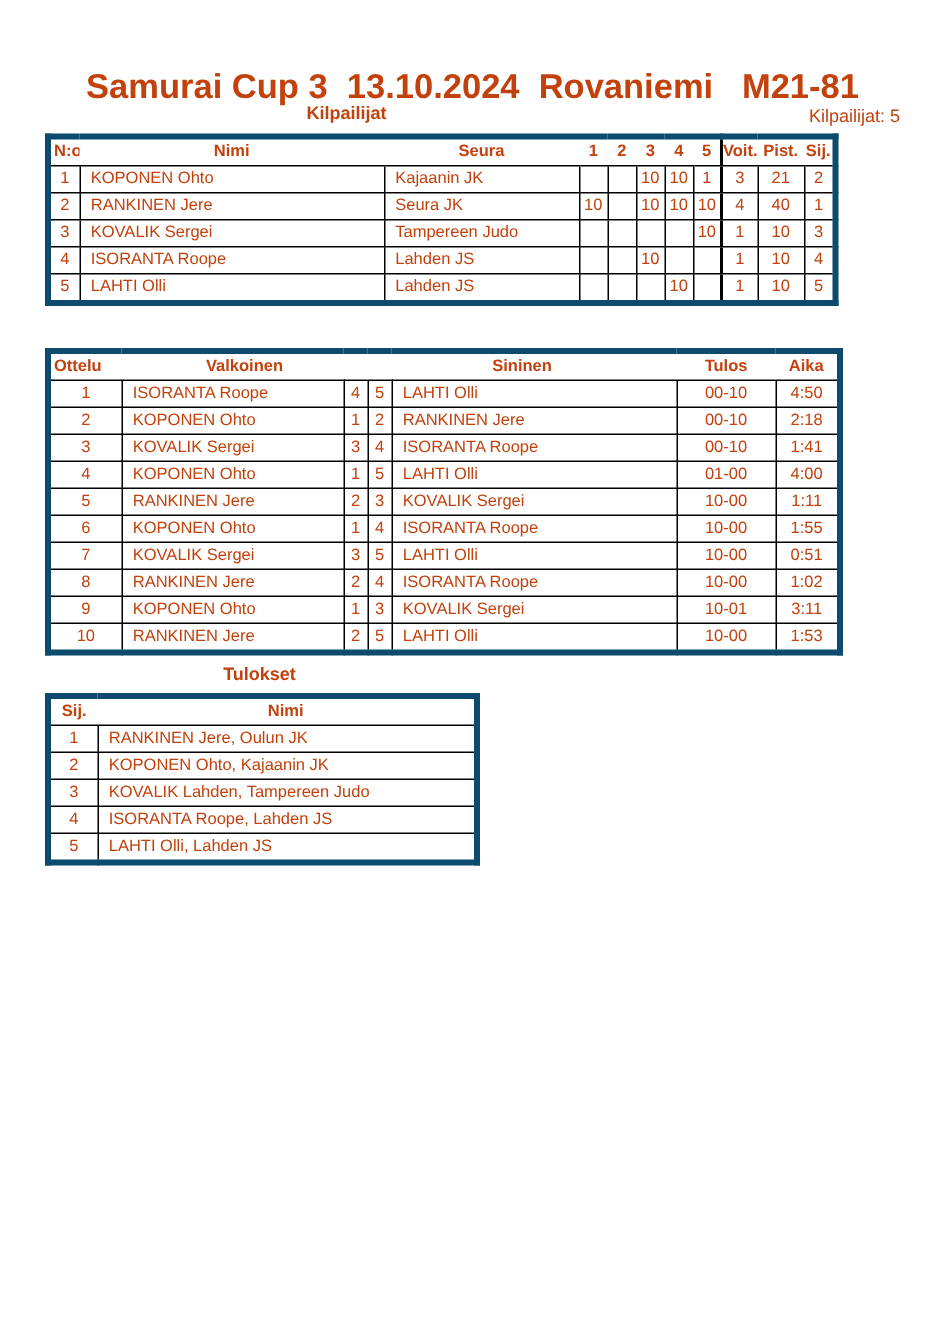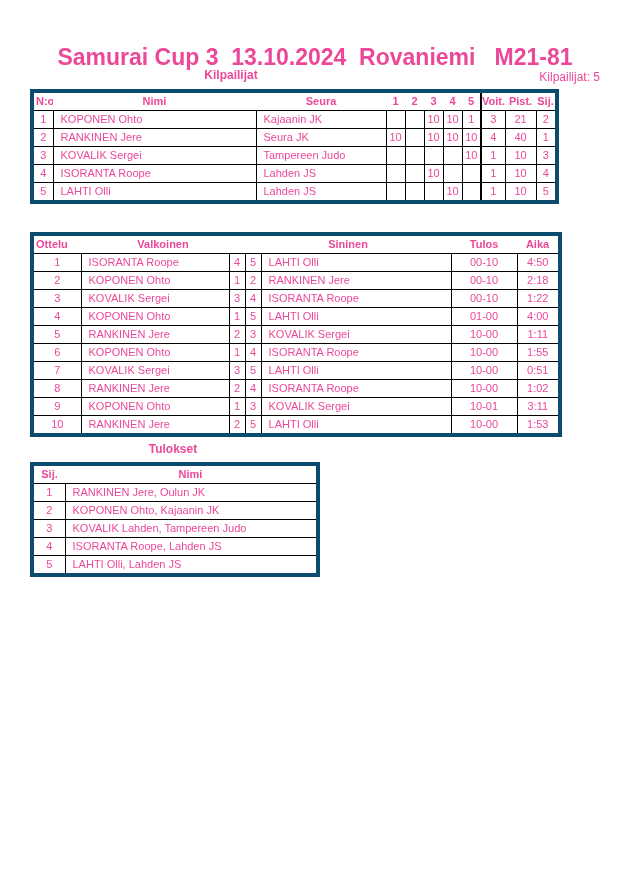--- a/index.html
+++ b/index.html
@@ -2,21 +2,21 @@
 <html><head>
 <meta charset="utf-8">
 <style>
   * { box-sizing: border-box; }
   body { margin: 0; background: #ffffff; }
   .page {
     position: relative;
     width: 630px;
     height: 891px;
     background: #ffffff;
-    color: #ec4899;
+    color: #c2410c;
     font-family: "Liberation Sans", sans-serif;
     overflow: hidden;
   }
   .page-title {
     position: absolute;
     top: 44px; left: 0; width: 630px;
     text-align: center;
     font-size: 23px;
     font-weight: bold;
     white-space: pre;
@@ -218,21 +218,21 @@
           <td class="c">00-10</td>
           <td class="c">2:18</td>
         </tr>
         <tr>
           <td class="c">3</td>
           <td class="l">KOVALIK Sergei</td>
           <td class="c">3</td>
           <td class="c">4</td>
           <td class="l">ISORANTA Roope</td>
           <td class="c">00-10</td>
-          <td class="c">1:22</td>
+          <td class="c">1:41</td>
         </tr>
         <tr>
           <td class="c">4</td>
           <td class="l">KOPONEN Ohto</td>
           <td class="c">1</td>
           <td class="c">5</td>
           <td class="l">LAHTI Olli</td>
           <td class="c">01-00</td>
           <td class="c">4:00</td>
         </tr>

